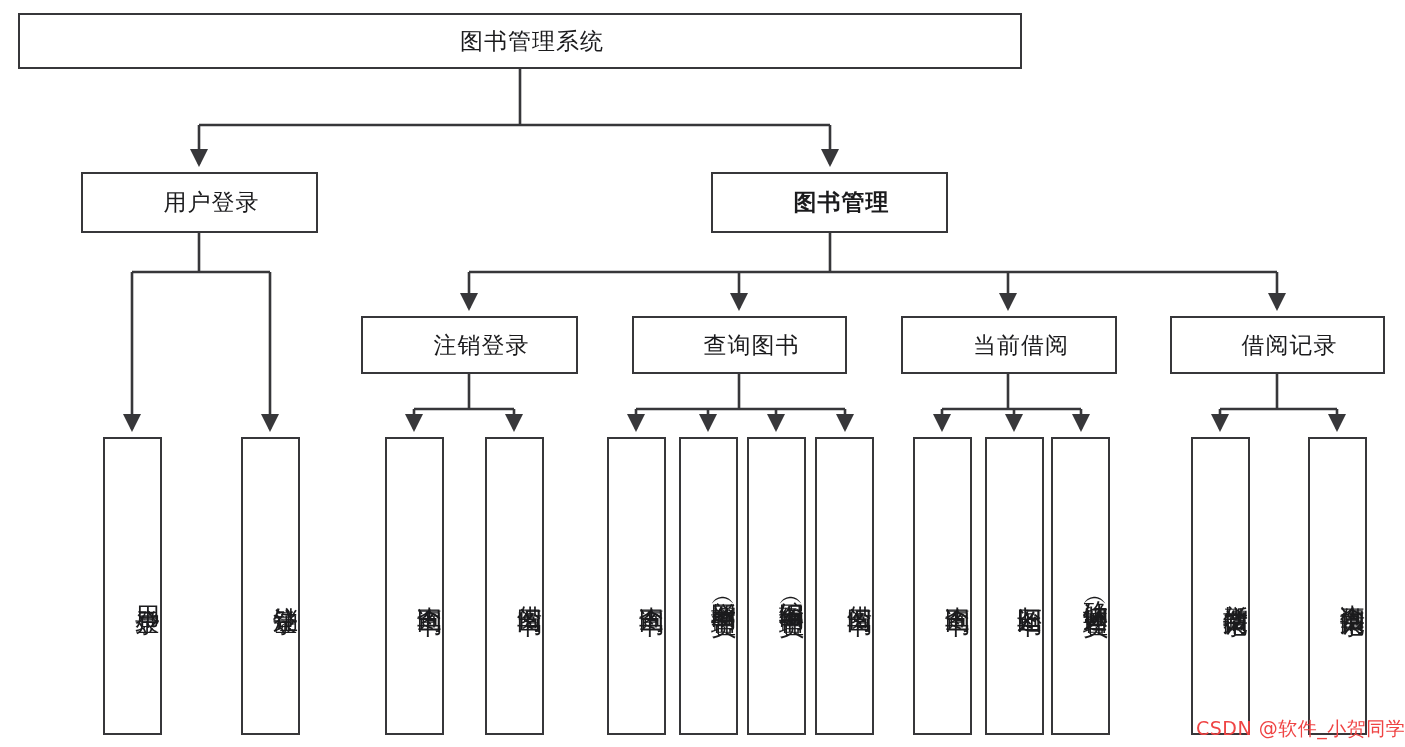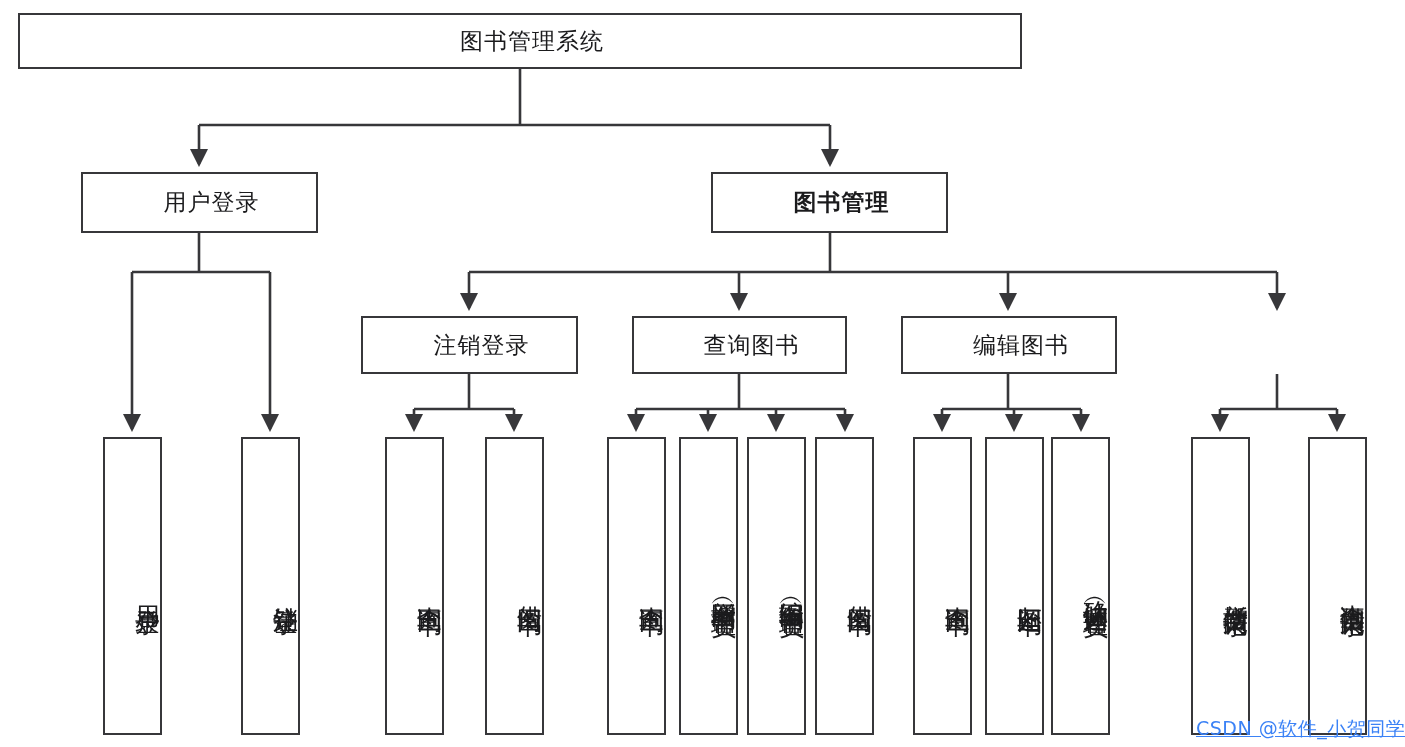--- a/index.html
+++ b/index.html
@@ -119,21 +119,22 @@
     </g>
   </svg>
 
   <div class="node horizontal" id="n-root" style="left: 18px; top: 13px; width: 1004px; height: 56px;">图书管理系统</div>
 
   <div class="node horizontal" id="n-l2-0" style="left: 81px; top: 172px; width: 237px; height: 61px;">用户登录</div>
   <div class="node horizontal" id="n-l2-1" style="left: 711px; top: 172px; width: 237px; height: 61px; font-weight: bold;">图书管理</div>
 
   <div class="node horizontal" id="n-l3-0" style="left: 361px; top: 316px; width: 217px; height: 58px;">注销登录</div>
   <div class="node horizontal" id="n-l3-1" style="left: 632px; top: 316px; width: 215px; height: 58px;">查询图书</div>
-  <div class="node horizontal" id="n-l3-2" style="left: 901px; top: 316px; width: 216px; height: 58px;">编辑图书</div>
+  <div class="node horizontal" id="n-l3-2" style="left: 901px; top: 316px; width: 216px; height: 58px;">当前借阅</div>
+  <div class="node horizontal" id="n-l3-3" style="left: 1170px; top: 316px; width: 215px; height: 58px;">借阅记录</div>
 
   <div class="node vertical" id="n-lf-0" style="left: 103px; top: 437px; width: 59px; height: 298px;">
       <span class="vlabel">用户登录</span>
     </div>
   <div class="node vertical" id="n-lf-1" style="left: 241px; top: 437px; width: 59px; height: 298px;">
       <span class="vlabel">注销登录</span>
     </div>
   <div class="node vertical" id="n-lf-2" style="left: 385px; top: 437px; width: 59px; height: 298px;">
       <span class="vlabel">查询图书</span>
     </div>
@@ -161,15 +162,15 @@
   <div class="node vertical" id="n-lf-10" style="left: 1051px; top: 437px; width: 59px; height: 298px;">
       <span class="vlabel">确认归还（管理员）</span>
     </div>
   <div class="node vertical" id="n-lf-11" style="left: 1191px; top: 437px; width: 59px; height: 298px;">
       <span class="vlabel">新增借阅记录</span>
     </div>
   <div class="node vertical" id="n-lf-12" style="left: 1308px; top: 437px; width: 59px; height: 298px;">
       <span class="vlabel">查询借阅记录</span>
     </div>
 
-  <div class="watermark" style="left: 1196px; top: 716px; color: #3b82f6; text-decoration: underline;">CSDN @软件_小贺同学</div>
+  <div class="watermark" style="left: 1196px; top: 716px; color: #ef4444;">CSDN @软件_小贺同学</div>
 
 </div>
 
 </body></html>

